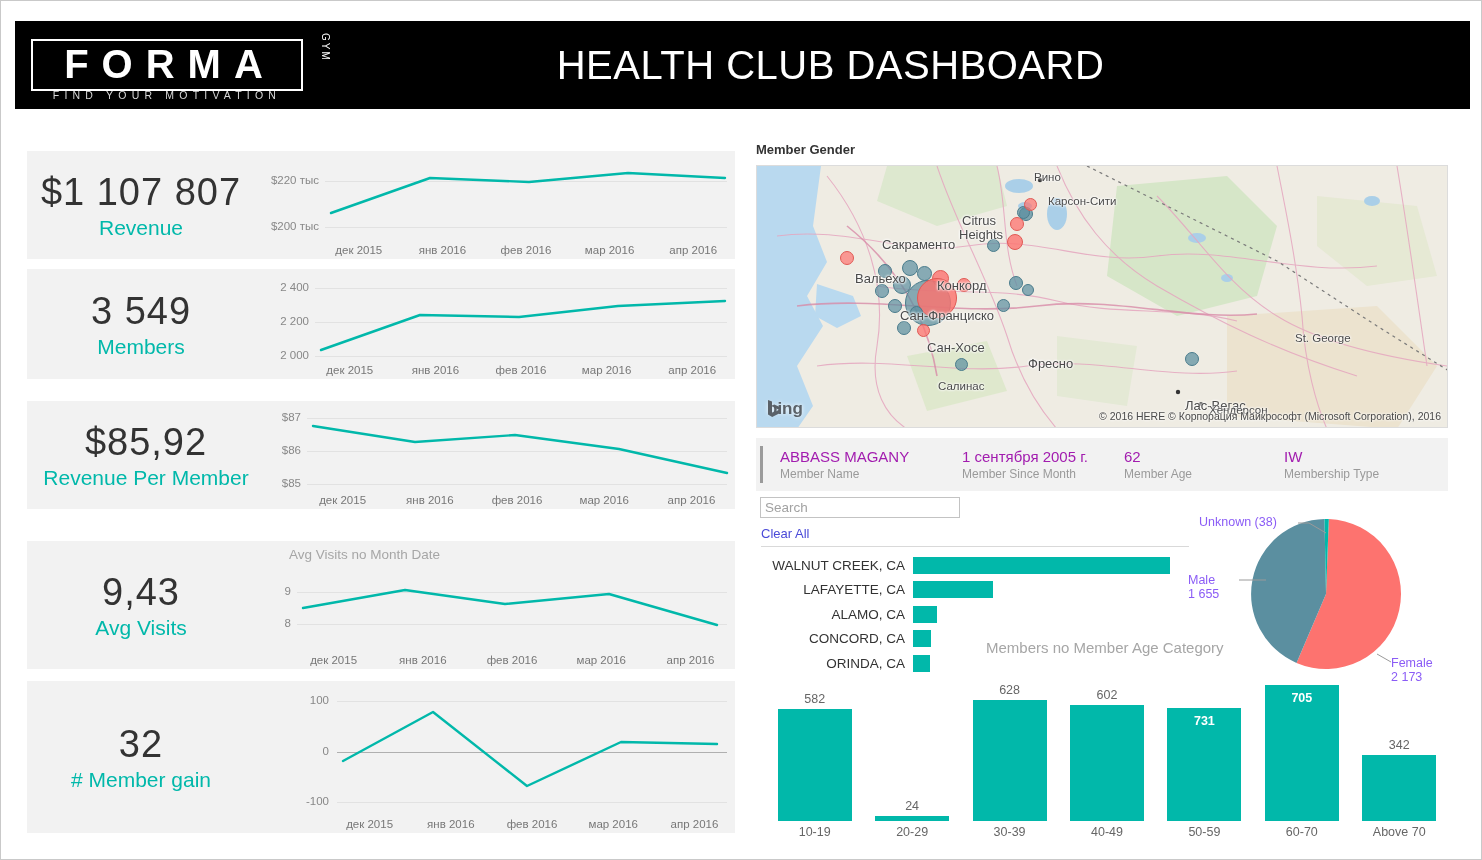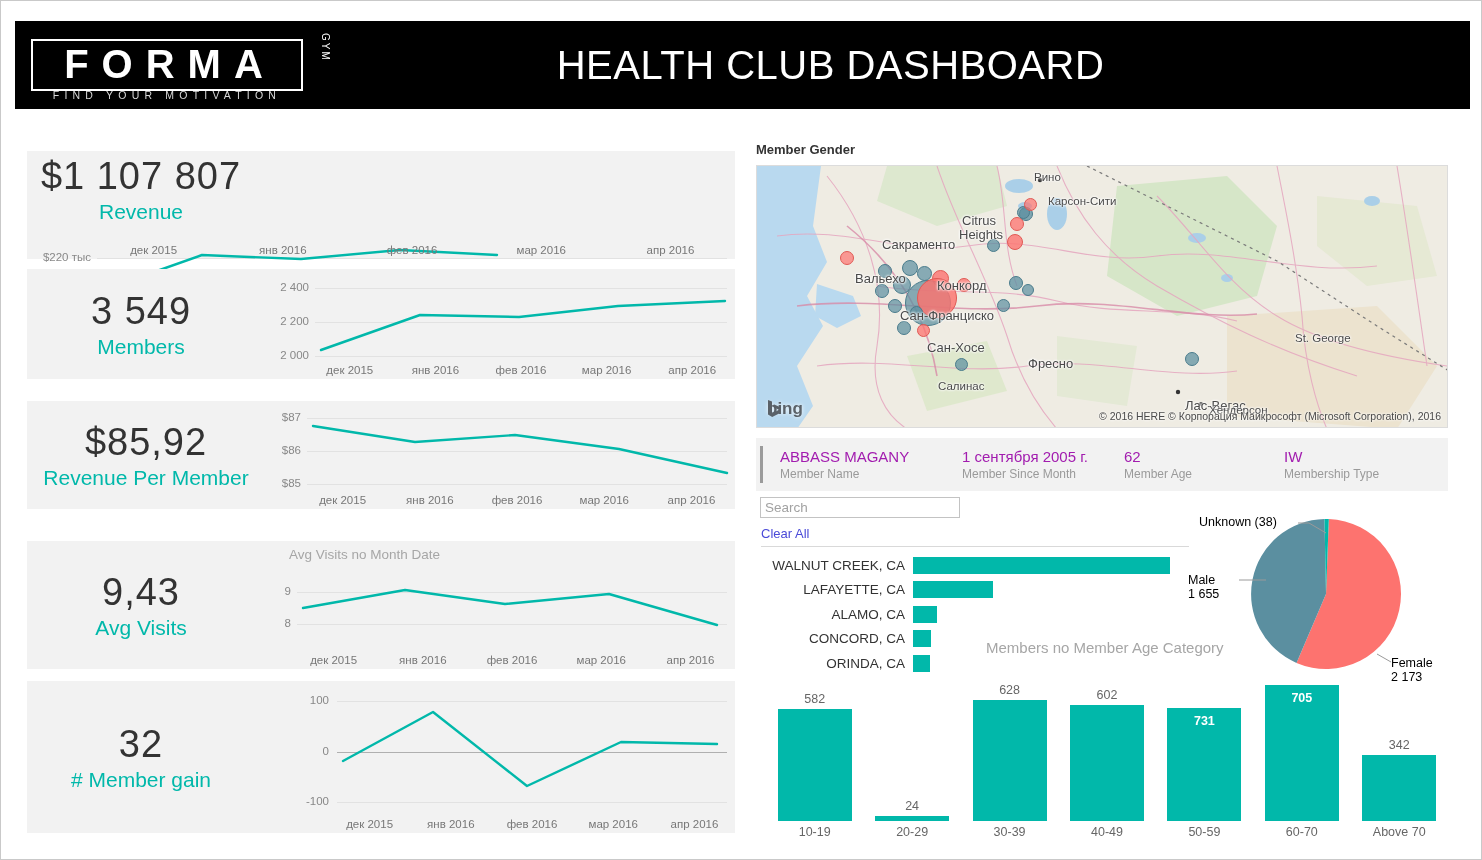--- a/index.html
+++ b/index.html
@@ -216,21 +216,21 @@
   .city-name {
     width: 152px; text-align: right;
     font-size: 13.5px; color: #333333;
     padding-right: 8px; white-space: nowrap;
   }
   .city-bar { height: 17px; background: #01b8aa; }
 
   
   .pie-wrap { position: absolute; left: 1190px; top: 510px; width: 258px; height: 170px; }
   .pie-lab {
-    position: absolute; font-size: 12.5px; color: #000000;
+    position: absolute; font-size: 12.5px; color: #8b5cf6;
     line-height: 14px; white-space: nowrap;
   }
 
   
   .age-title {
     position: absolute; left: 985px; top: 638px;
     font-size: 15px; color: #a6a6a6;
   }
   .age-chart {
     position: absolute; left: 765px; top: 672px;
@@ -261,21 +261,21 @@
     <div class="logo-block">
       <div class="logo-box">
         <div class="logo-word">FORMA</div>
       </div>
       <div class="logo-gym">GYM</div>
       <div class="logo-tag" style="position:absolute;left:0;bottom:4px;">FIND YOUR MOTIVATION</div>
     </div>
     <div class="dash-title">HEALTH CLUB DASHBOARD</div>
   </div>
 
-  <div class="kpi" style="top:150px;height:108px;flex-direction:column;">
+  <div class="kpi" style="top:150px;height:108px;">
     <div class="kpi-left">
       <div class="kpi-value">$1 107 807</div>
       <div class="kpi-label">Revenue</div>
     </div>
     <div class="kpi-chart">
       <div class="gridline" style="left:70px;right:8px;top:30px;"></div>
       <div class="gridline" style="left:70px;right:8px;top:76px;"></div>
       <div class="axis-y-lab" style="left:0px;top:23px;width:64px;">$220 тыс</div>
       <div class="axis-y-lab" style="left:0px;top:69px;width:64px;">$200 тыс</div>
       <svg class="spark" style="left:70px;top:8px;" width="404" height="80">

